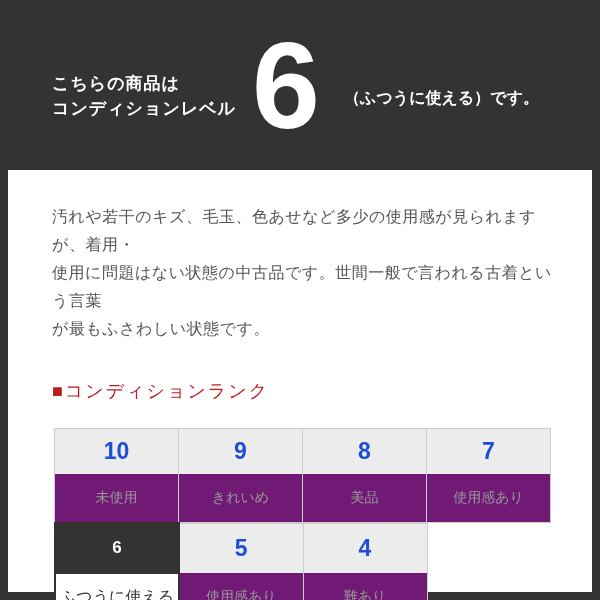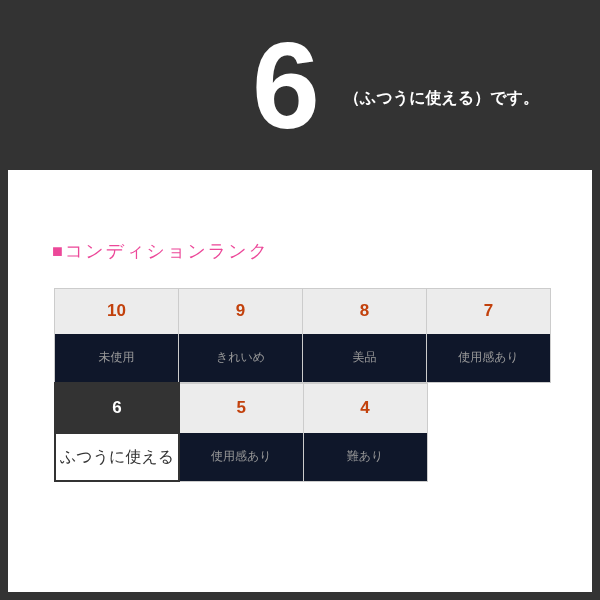--- a/index.html
+++ b/index.html
@@ -63,21 +63,21 @@
     margin: 0;
     font-size: 16px;
     line-height: 28px;
     color: #555555;
     letter-spacing: 0.5px;
   }
   .rank-heading {
     margin: 36px 0 0 0;
     font-size: 18px;
     font-weight: normal;
-    color: #ec4899;
+    color: #b91c1c;
     letter-spacing: 2px;
   }
 
   
   .rank-table {
     border-collapse: collapse;
     margin: 25px 0 0 2px;
   }
   .rank-table.lower {
     margin-top: -1px;
@@ -85,30 +85,30 @@
   .rank-table td {
     width: 124px;
     box-sizing: border-box;
     text-align: center;
     vertical-align: middle;
     border: 1px solid #cccccc;
   }
   td.num {
     height: 45px;
     background: #ececec;
-    color: #c2410c;
-    font-size: 17px;
+    color: #1d4ed8;
+    font-size: 23px;
     font-weight: bold;
     border-bottom: none;
   }
   td.lab {
     height: 49px;
-    background: #0f172a;
+    background: #701a75;
     color: #999999;
-    font-size: 12px;
+    font-size: 14px;
     border-top: none;
   }
   .lower td.num { height: 50px; }
   .lower td.lab { height: 48px; }
   td.hl-num {
     background: #333333;
     color: #ffffff;
     border: 2px solid #333333;
     font-size: 17px;
   }
@@ -117,25 +117,34 @@
     color: #333333;
     border: 2px solid #333333;
     border-top: 2px solid #333333;
     font-size: 16px;
   }
 </style>
 </head>
 <body>
 
 <div class="banner">
+  <div class="banner-intro">
+    <div>こちらの商品は</div>
+    <div>コンディションレベル</div>
+  </div>
   <div class="big-num">6</div>
   <div class="level-label">（ふつうに使える）です。</div>
 </div>
 
 <div class="content-card">
+  <p class="desc">
+    <span>汚れや若干のキズ、毛玉、色あせなど多少の使用感が見られますが、着用・</span><br>
+    <span>使用に問題はない状態の中古品です。世間一般で言われる古着という言葉</span><br>
+    <span>が最もふさわしい状態です。</span>
+  </p>
 
   <h2 class="rank-heading">■コンディションランク</h2>
 
   <table class="rank-table upper">
     <tbody>
         <tr>
       <td class="num">10</td>
       <td class="num">9</td>
       <td class="num">8</td>
       <td class="num">7</td>

